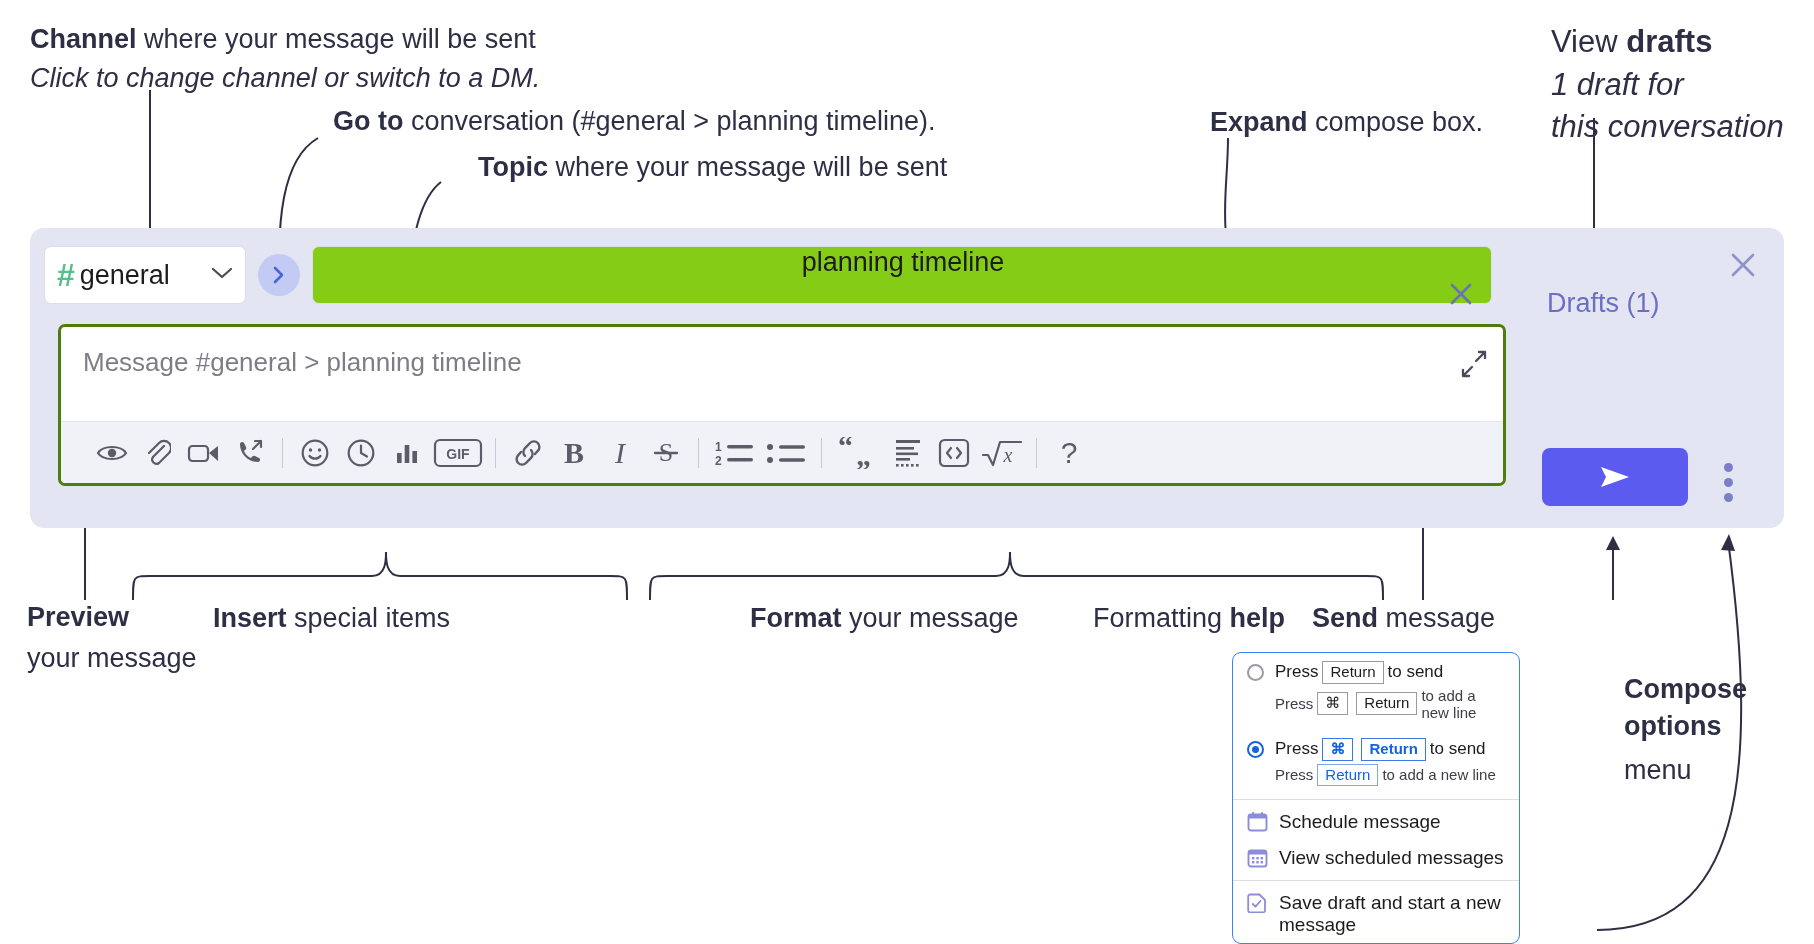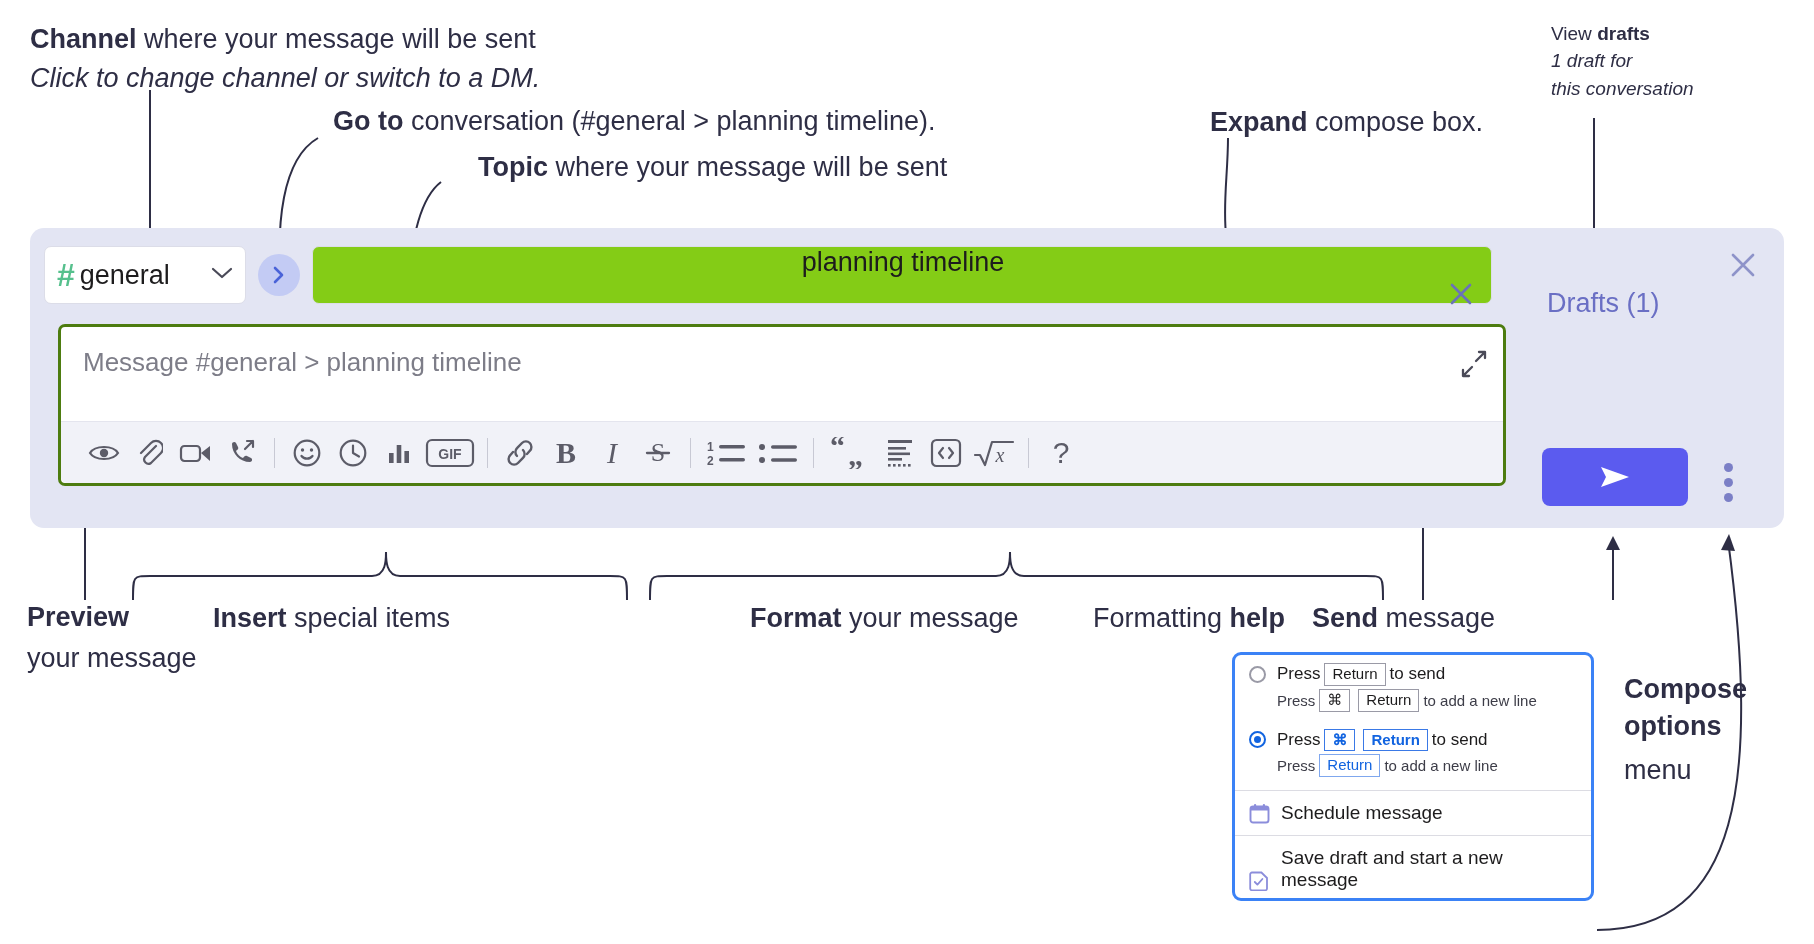--- a/index.html
+++ b/index.html
@@ -43,61 +43,61 @@
   }
   #message-placeholder{
     position:absolute;left:22px;top:20px;font-size:26px;color:#7d7d88;
   }
   #expand-btn{position:absolute;right:14px;top:22px;}
 
   
   #toolbar{
     position:absolute;left:0;right:0;bottom:0;height:62px;background:#f1f2f8;
     border-top:1px solid #e4e5ee;border-radius:0 0 6px 6px;
-    display:flex;align-items:center;padding-left:20px;box-sizing:border-box;
+    display:flex;align-items:center;padding-left:28px;box-sizing:border-box;
   }
   .tb-btn{width:46px;height:46px;display:flex;align-items:center;justify-content:center;color:#5c5c68;}
   .tb-sep{width:1px;height:30px;background:#c8c9d4;margin:0 9px;flex:0 0 auto;}
 
   
   #drafts-link{
     position:absolute;left:1547px;top:288px;font-size:27px;color:#6a6fc4;
   }
   #panel-close{position:absolute;right:22px;top:18px;}
   #send-btn{
     position:absolute;left:1542px;top:448px;width:146px;height:58px;background:#5b5bef;
     border-radius:8px;display:flex;align-items:center;justify-content:center;border:none;
   }
   #compose-more{position:absolute;left:1725px;top:460px;}
   .dot{width:9px;height:9px;border-radius:50%;background:#7b7fc6;margin:3px 0;}
 
   
   #compose-menu{
-    position:absolute;left:1232px;top:652px;width:362px;background:#fff;
-    border:3px solid #3b82f6;border-radius:9px;box-sizing:border-box;
+    position:absolute;left:1232px;top:652px;width:288px;background:#fff;
+    border:1px solid #3b82f6;border-radius:9px;box-sizing:border-box;
     font-size:17px;color:#1d1c1d;
   }
   .radio-row{display:flex;align-items:center;padding:8px 14px 2px 14px;}
   .radio-outer{
     width:17px;height:17px;border-radius:50%;border:2px solid #9a9aa6;
     box-sizing:border-box;margin-right:11px;flex:0 0 auto;position:relative;
   }
   .radio-outer.sel{border-color:#1264e0;}
   .radio-outer.sel::after{
     content:"";position:absolute;left:3px;top:3px;width:7px;height:7px;border-radius:50%;background:#1264e0;
   }
   .sub-row{display:flex;align-items:center;padding:1px 14px 9px 42px;font-size:15px;color:#3d3d48;}
   .key{
     display:inline-block;border:1px solid #9a9aa6;border-radius:0;padding:1px 7px;margin:0 4px;
     font-size:15px;line-height:1.25;color:#1d1c1d;background:#fff;
   }
   .key.blue{border-color:#3a79e6;color:#1264e0;font-weight:bold;}
   .key.blue-thin{border-color:#7fa7ee;color:#1264e0;}
   .menu-div{height:1px;background:#dcdce3;margin:4px 0;}
-  .menu-item{display:flex;align-items:flex-end;padding:7px 14px;font-size:19px;}
+  .menu-item{display:flex;align-items:flex-start;padding:7px 14px;font-size:19px;}
   .menu-ico{margin-right:11px;display:flex;align-items:center;color:#8b8ddb;flex:0 0 auto;}
 </style>
 </head>
 <body>
 
 <svg class="svg-layer" viewBox="0 0 1814 944">
   <g fill="none" stroke="#2e2e45" stroke-width="2">
 
     <path d="M150 90 L150 278"></path>
     <path d="M143 268 L150 280 L157 268" fill="#2e2e45" stroke="none"></path>
@@ -142,21 +142,21 @@
 </div>
 
 <div class="ann" style="left:478px;top:150px;font-size:27px;">
   <b>Topic</b><span> where your message will be sent</span>
 </div>
 
 <div class="ann" style="left:1210px;top:105px;font-size:27px;">
   <b>Expand</b><span> compose box.</span>
 </div>
 
-<div class="ann" style="left:1551px;top:22px;font-size:19px;">
+<div class="ann" style="left:1551px;top:22px;font-size:31px;">
   <div><span>View </span><b>drafts</b></div>
   <div style="margin-top:3px;"><i>1 draft for</i></div>
   <div style="margin-top:3px;"><i>this conversation</i></div>
 </div>
 
 <div class="ann" style="left:27px;top:600px;font-size:27px;">
   <div><b>Preview</b></div>
   <div style="margin-top:6px;"><span>your message</span></div>
 </div>
 
@@ -400,20 +400,37 @@
       <svg width="21" height="21" viewBox="0 0 21 21">
           <rect x="1.5" y="3.5" width="18" height="16" rx="2.6" fill="none" stroke="#8b8ddb" stroke-width="1.9"></rect>
           <rect x="1.5" y="3.5" width="18" height="4" fill="#8b8ddb"></rect>
           <rect x="5" y="1" width="2.2" height="4" rx="1" fill="#8b8ddb"></rect>
           <rect x="13.8" y="1" width="2.2" height="4" rx="1" fill="#8b8ddb"></rect>
         </svg>
     </span>
     <span>Schedule message</span>
   </div>
 
+  <div class="menu-item">
+    <span class="menu-ico">
+      <svg width="21" height="21" viewBox="0 0 21 21">
+          <rect x="1.5" y="3.5" width="18" height="16" rx="2.6" fill="none" stroke="#8b8ddb" stroke-width="1.9"></rect>
+          <rect x="1.5" y="3.5" width="18" height="4" fill="#8b8ddb"></rect>
+          <g fill="#8b8ddb">
+            <rect x="5" y="10" width="2.4" height="2.4"></rect>
+            <rect x="9.3" y="10" width="2.4" height="2.4"></rect>
+            <rect x="13.6" y="10" width="2.4" height="2.4"></rect>
+            <rect x="5" y="14" width="2.4" height="2.4"></rect>
+            <rect x="9.3" y="14" width="2.4" height="2.4"></rect>
+            <rect x="13.6" y="14" width="2.4" height="2.4"></rect>
+          </g>
+        </svg>
+    </span>
+    <span>View scheduled messages</span>
+  </div>
 
   <div class="menu-div"></div>
 
   <div class="menu-item">
     <span class="menu-ico">
       <svg width="21" height="21" viewBox="0 0 21 21">
           <path d="M3 2.5 h9.4 L18 8 v10.5 a1.8 1.8 0 0 1 -1.8 1.8 H3 a1.8 1.8 0 0 1 -1.8 -1.8 V4.3 A1.8 1.8 0 0 1 3 2.5Z" fill="none" stroke="#8b8ddb" stroke-width="1.8"></path>
           <path d="M5.8 12 L8.4 14.6 L13.4 9" fill="none" stroke="#8b8ddb" stroke-width="1.8" stroke-linecap="round" stroke-linejoin="round"></path>
         </svg>
     </span>

